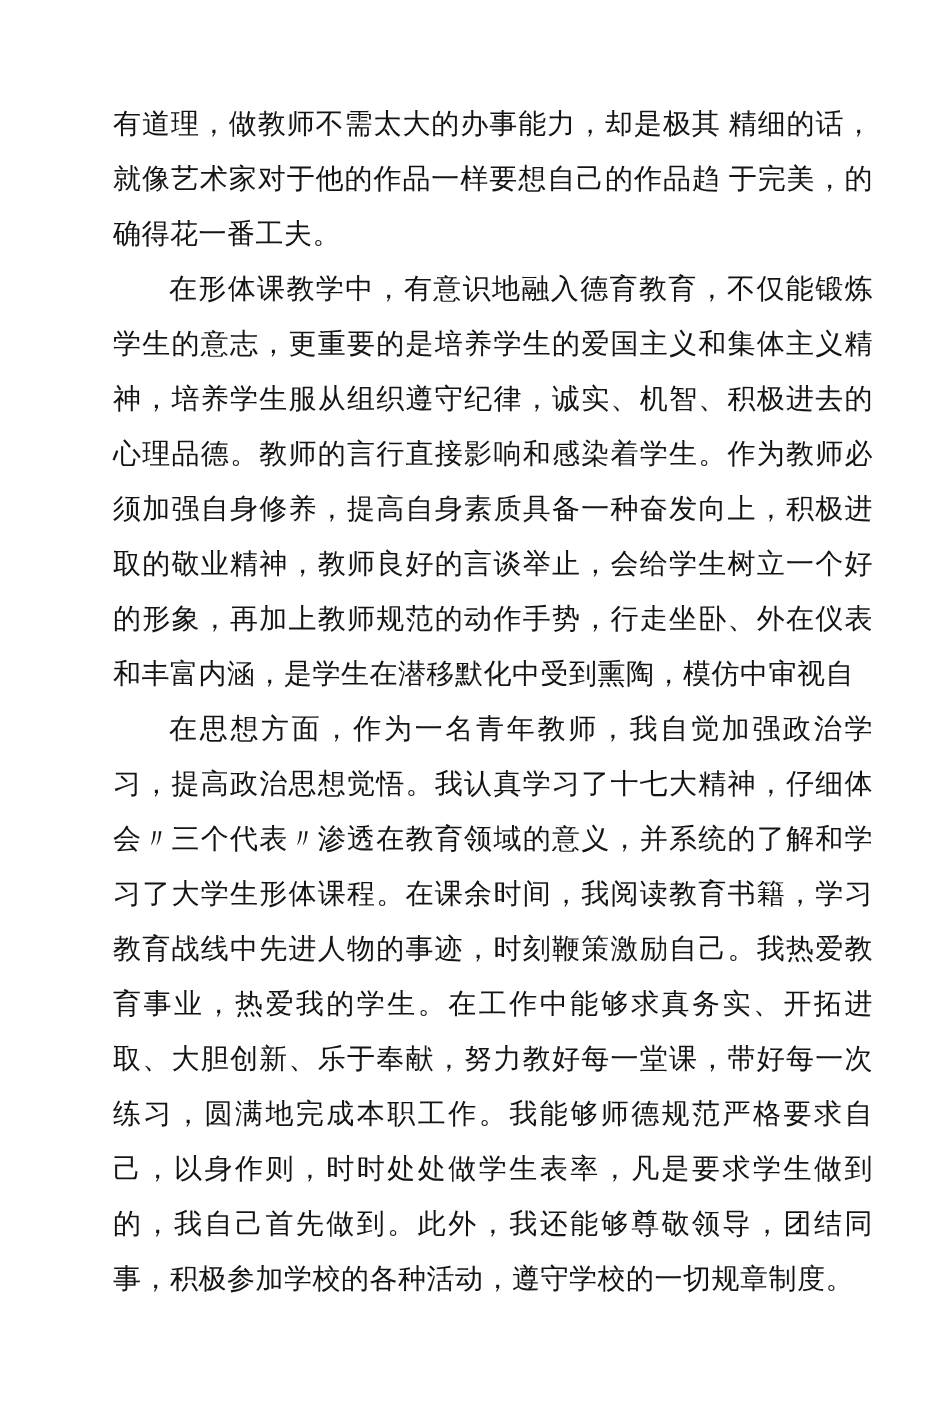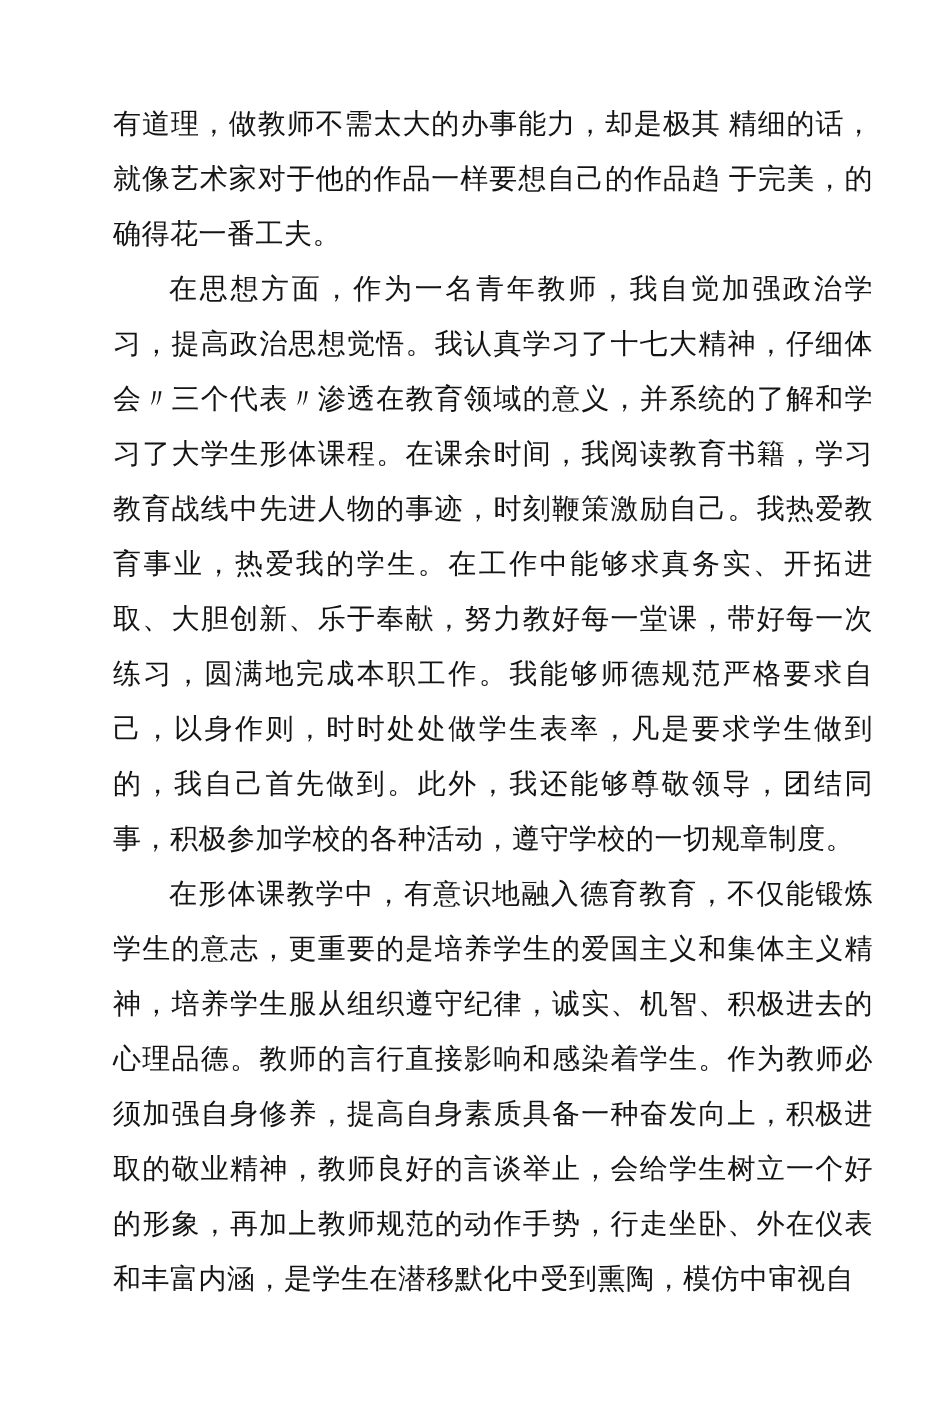--- a/index.html
+++ b/index.html
@@ -35,16 +35,16 @@
   .para.indent {
     text-indent: 2em;
   }
 </style>
 </head>
 <body>
 
 <div class="page">
   <div class="doc-body">
       <p class="para">有道理，做教师不需太大的办事能力，却是极其 精细的话，就像艺术家对于他的作品一样要想自己的作品趋 于完美，的确得花一番工夫。</p>
+      <p class="para indent">在形体课教学中，有意识地融入德育教育，不仅能锻炼学生的意志，更重要的是培养学生的爱国主义和集体主义精神，培养学生服从组织遵守纪律，诚实、机智、积极进去的心理品德。教师的言行直接影响和感染着学生。作为教师必须加强自身修养，提高自身素质具备一种奋发向上，积极进取的敬业精神，教师良好的言谈举止，会给学生树立一个好的形象，再加上教师规范的动作手势，行走坐卧、外在仪表和丰富内涵，是学生在潜移默化中受到熏陶，模仿中审视自</p>
       <p class="para indent">在思想方面，作为一名青年教师，我自觉加强政治学习，提高政治思想觉悟。我认真学习了十七大精神，仔细体会〃三个代表〃渗透在教育领域的意义，并系统的了解和学习了大学生形体课程。在课余时间，我阅读教育书籍，学习教育战线中先进人物的事迹，时刻鞭策激励自己。我热爱教育事业，热爱我的学生。在工作中能够求真务实、开拓进取、大胆创新、乐于奉献，努力教好每一堂课，带好每一次练习，圆满地完成本职工作。我能够师德规范严格要求自己，以身作则，时时处处做学生表率，凡是要求学生做到的，我自己首先做到。此外，我还能够尊敬领导，团结同事，积极参加学校的各种活动，遵守学校的一切规章制度。</p>
-      <p class="para indent">在形体课教学中，有意识地融入德育教育，不仅能锻炼学生的意志，更重要的是培养学生的爱国主义和集体主义精神，培养学生服从组织遵守纪律，诚实、机智、积极进去的心理品德。教师的言行直接影响和感染着学生。作为教师必须加强自身修养，提高自身素质具备一种奋发向上，积极进取的敬业精神，教师良好的言谈举止，会给学生树立一个好的形象，再加上教师规范的动作手势，行走坐卧、外在仪表和丰富内涵，是学生在潜移默化中受到熏陶，模仿中审视自</p>
     </div>
 </div>
 
 </body></html>

